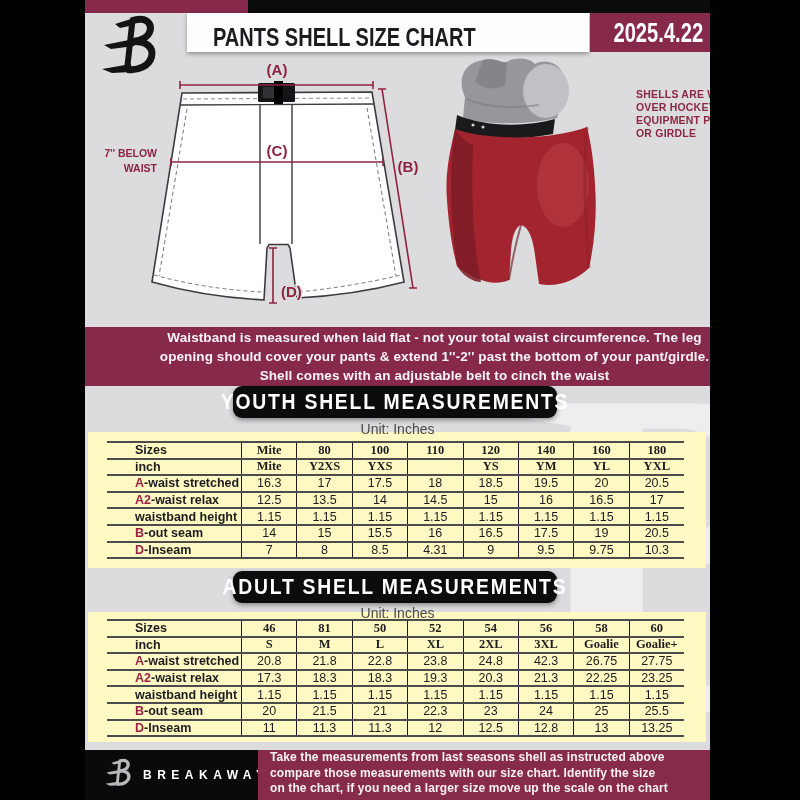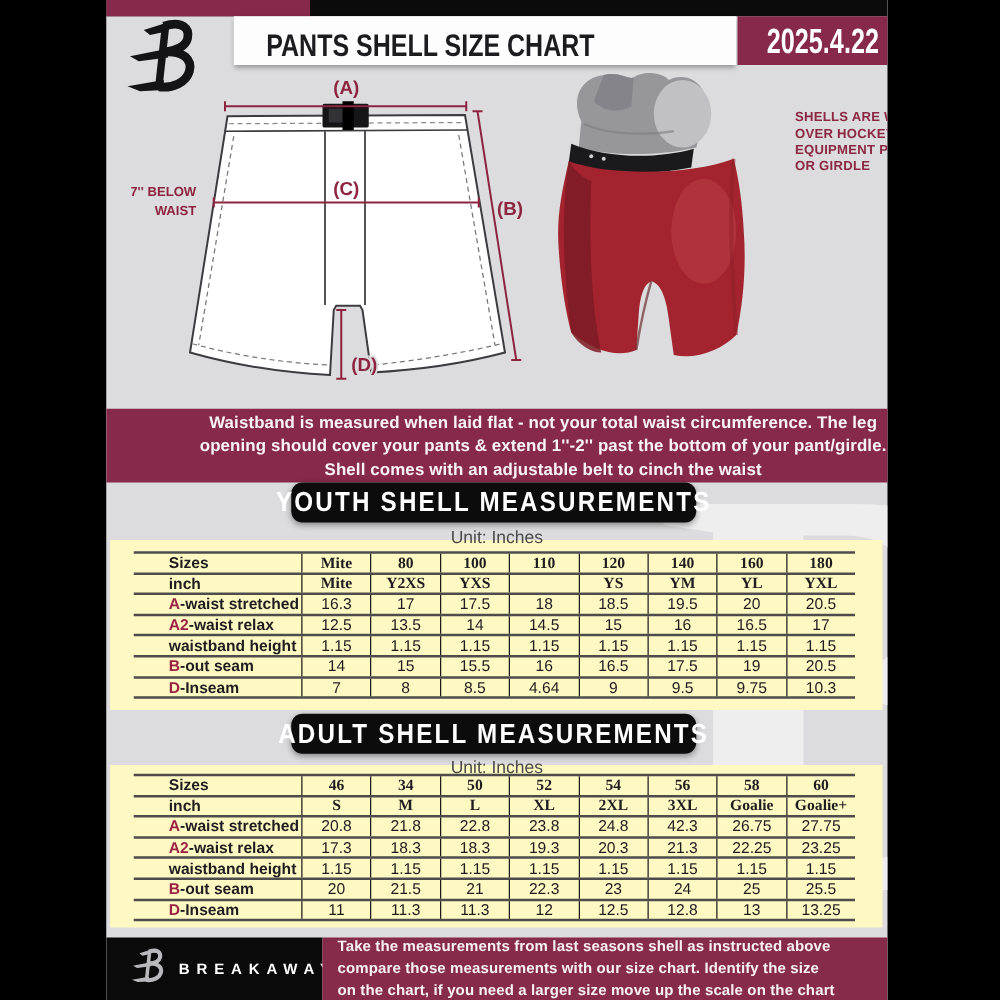--- a/index.html
+++ b/index.html
@@ -62,21 +62,21 @@
   .pfx{color:#9b2143;}
   .footer-black{
     position:absolute;left:0;top:750px;width:173px;height:50px;background:#0a0a0a;z-index:2;
     display:flex;align-items:center;
   }
   .brand-text{
     color:#fff;font-size:12px;font-weight:bold;letter-spacing:5.5px;margin-left:8px;white-space:nowrap;
   }
   .footer-maroon{
     position:absolute;left:173px;top:750px;width:452px;height:50px;background:#872b4b;z-index:2;
-    display:flex;flex-direction:column;justify-content:space-between;padding-left:12px;box-sizing:border-box;
+    display:flex;flex-direction:column;justify-content:flex-start;padding-left:12px;box-sizing:border-box;
   }
   .footer-maroon div{font-size:12px;font-weight:bold;color:#f7f1f3;line-height:15.5px;letter-spacing:0.1px;}
   svg text{font-family:"Liberation Sans",sans-serif;}
 </style>
 </head>
 <body>
 
 <div class="page">
 
   <div class="watermark">B</div>
@@ -262,41 +262,41 @@
           <div class="tcell tval">20.5</div>
         </div>
         <div class="trow">
           <div class="tcell tlabel">
             <span class="pfx">D</span>
             <span>-Inseam</span>
           </div>
           <div class="tcell tval">7</div>
           <div class="tcell tval">8</div>
           <div class="tcell tval">8.5</div>
-          <div class="tcell tval">4.64</div>
+          <div class="tcell tval">4.31</div>
           <div class="tcell tval">9</div>
           <div class="tcell tval">9.5</div>
           <div class="tcell tval">9.75</div>
           <div class="tcell tval">10.3</div>
         </div>
       </div>
   </div>
 
   <div class="section-title" style="top:571px;">
     <span>ADULT SHELL MEASUREMENTS</span>
   </div>
   <div class="unit" style="top:605px;">Unit: Inches</div>
   <div class="tablewrap" style="top:612px;height:130px;">
     <div class="mtable" style="top:7px;">
         <div class="trow bold-vals">
           <div class="tcell tlabel">
             <span>Sizes</span>
           </div>
           <div class="tcell tval">46</div>
-          <div class="tcell tval">34</div>
+          <div class="tcell tval">81</div>
           <div class="tcell tval">50</div>
           <div class="tcell tval">52</div>
           <div class="tcell tval">54</div>
           <div class="tcell tval">56</div>
           <div class="tcell tval">58</div>
           <div class="tcell tval">60</div>
         </div>
         <div class="trow bold-vals">
           <div class="tcell tlabel">
             <span>inch</span>

